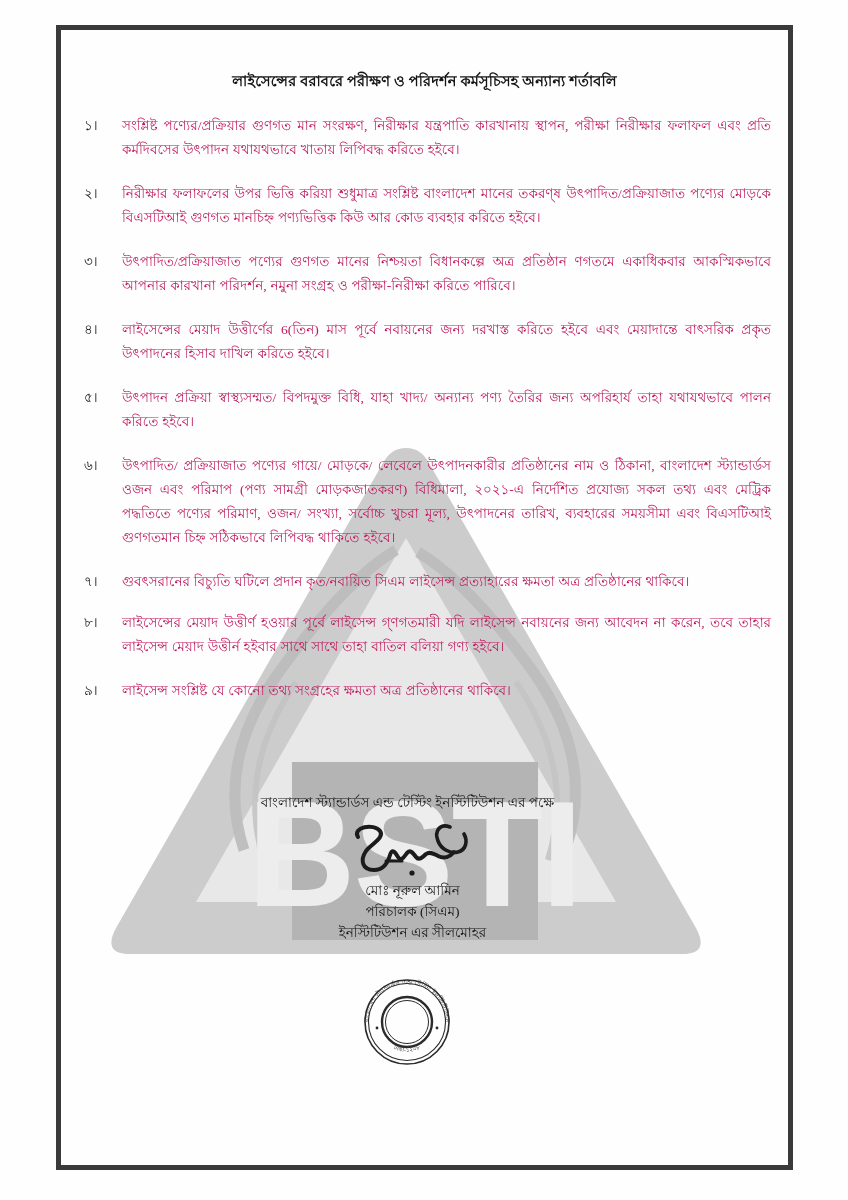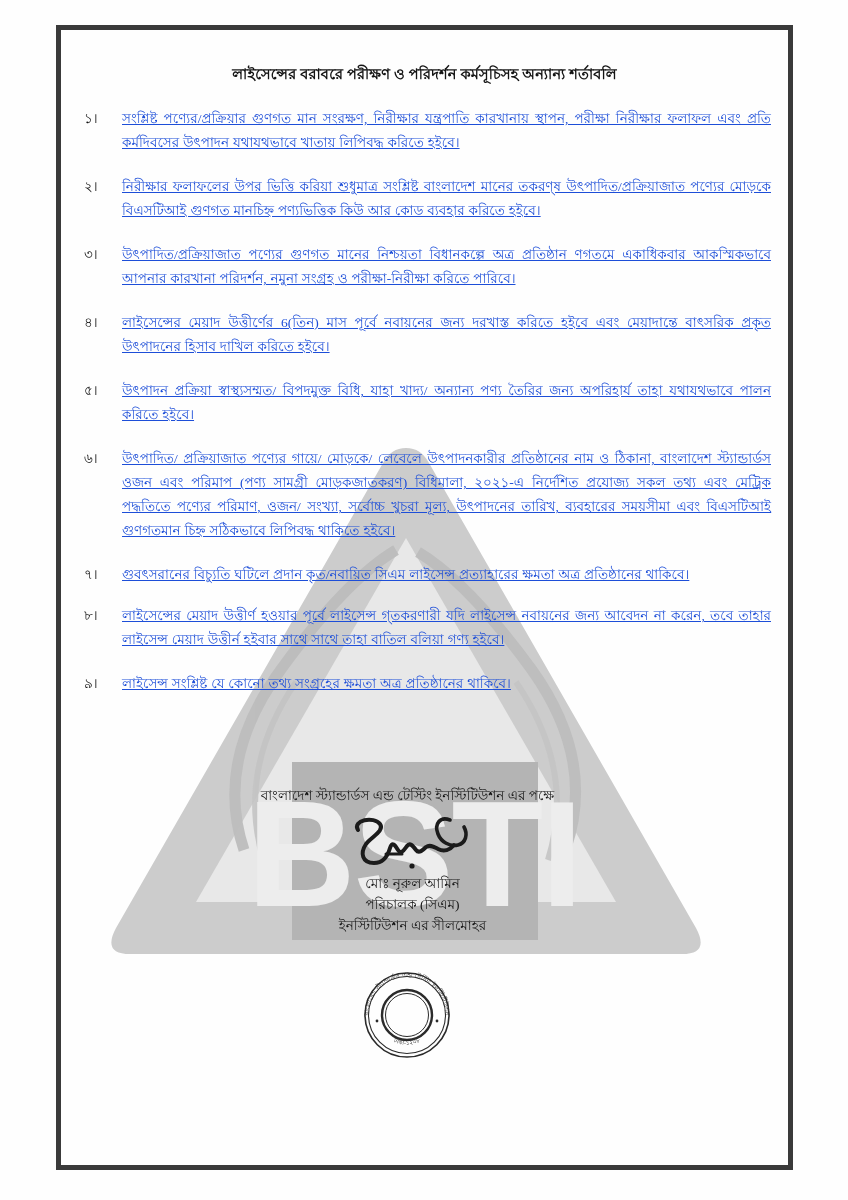--- a/index.html
+++ b/index.html
@@ -41,21 +41,21 @@
     width: 620px; height: 560px;
     opacity: 1;
     pointer-events: none;
     z-index: 0;
   }
   #watermark svg { display:block; width:100%; height:100%; }
 
   
   #content {
     position: absolute;
-    left: 56px; top: 25px;
+    left: 56px; top: 32px;
     width: 737px; height: 834px;
     z-index: 2;
     border-radius: 27px;
   }
 
   #doc-title {
     position: absolute;
     top: 38px; left: 0; right: 0;
     text-align: center;
     font-size: 14.5px;
@@ -84,23 +84,22 @@
     padding-left: 8px;
     box-sizing: border-box;
     color: #141414;
   }
   .clause-body {
     flex: 1 1 auto;
     font-size: 13.5px;
     line-height: 1.78;
     text-align: justify;
     text-justify: inter-word;
-    color: #1d4ed8;
+    color: #be185d;
     word-spacing: .5px;
-    text-decoration: underline;
   }
   .clause.tight { margin-bottom: 17px; }
 
   
   #sign-block {
     position: absolute;
     top: 760px;
     left: 0; right: 24px;
     text-align: center;
     z-index: 3;
@@ -213,21 +212,21 @@
         <div class="clause-body">উৎপাদিত/ প্রক্রিয়াজাত পণ্যের গায়ে/ মোড়কে/ লেবেলে উৎপাদনকারীর প্রতিষ্ঠানের নাম ও ঠিকানা, বাংলাদেশ স্ট্যান্ডার্ডস ওজন এবং পরিমাপ (পণ্য সামগ্রী মোড়কজাতকরণ) বিধিমালা, ২০২১-এ নির্দেশিত প্রযোজ্য সকল তথ্য এবং মেট্রিক পদ্ধতিতে পণ্যের পরিমাণ, ওজন/ সংখ্যা, সর্বোচ্চ খুচরা মূল্য, উৎপাদনের তারিখ, ব্যবহারের সময়সীমা এবং বিএসটিআই গুণগতমান চিহ্ন সঠিকভাবে লিপিবদ্ধ থাকিতে হইবে।</div>
       </div>
 
       <div class="clause tight">
         <div class="clause-num">৭।</div>
         <div class="clause-body">গুবৎসরানের বিচ্যুতি ঘটিলে প্রদান কৃত/নবায়িত সিএম লাইসেন্স প্রত্যাহারের ক্ষমতা অত্র প্রতিষ্ঠানের থাকিবে।</div>
       </div>
 
       <div class="clause">
         <div class="clause-num">৮।</div>
-        <div class="clause-body">লাইসেন্সের মেয়াদ উত্তীর্ণ হওয়ার পূর্বে লাইসেন্স গ্তকরণারী যদি লাইসেন্স নবায়নের জন্য আবেদন না করেন, তবে তাহার লাইসেন্স মেয়াদ উত্তীর্ন হইবার সাথে সাথে তাহা বাতিল বলিয়া গণ্য হইবে।</div>
+        <div class="clause-body">লাইসেন্সের মেয়াদ উত্তীর্ণ হওয়ার পূর্বে লাইসেন্স গ্ণগতমারী যদি লাইসেন্স নবায়নের জন্য আবেদন না করেন, তবে তাহার লাইসেন্স মেয়াদ উত্তীর্ন হইবার সাথে সাথে তাহা বাতিল বলিয়া গণ্য হইবে।</div>
       </div>
 
       <div class="clause tight">
         <div class="clause-num">৯।</div>
         <div class="clause-body">লাইসেন্স সংশ্লিষ্ট যে কোনো তথ্য সংগ্রহের ক্ষমতা অত্র প্রতিষ্ঠানের থাকিবে।</div>
       </div>
 
     </div>
 
     <div id="sign-block">

